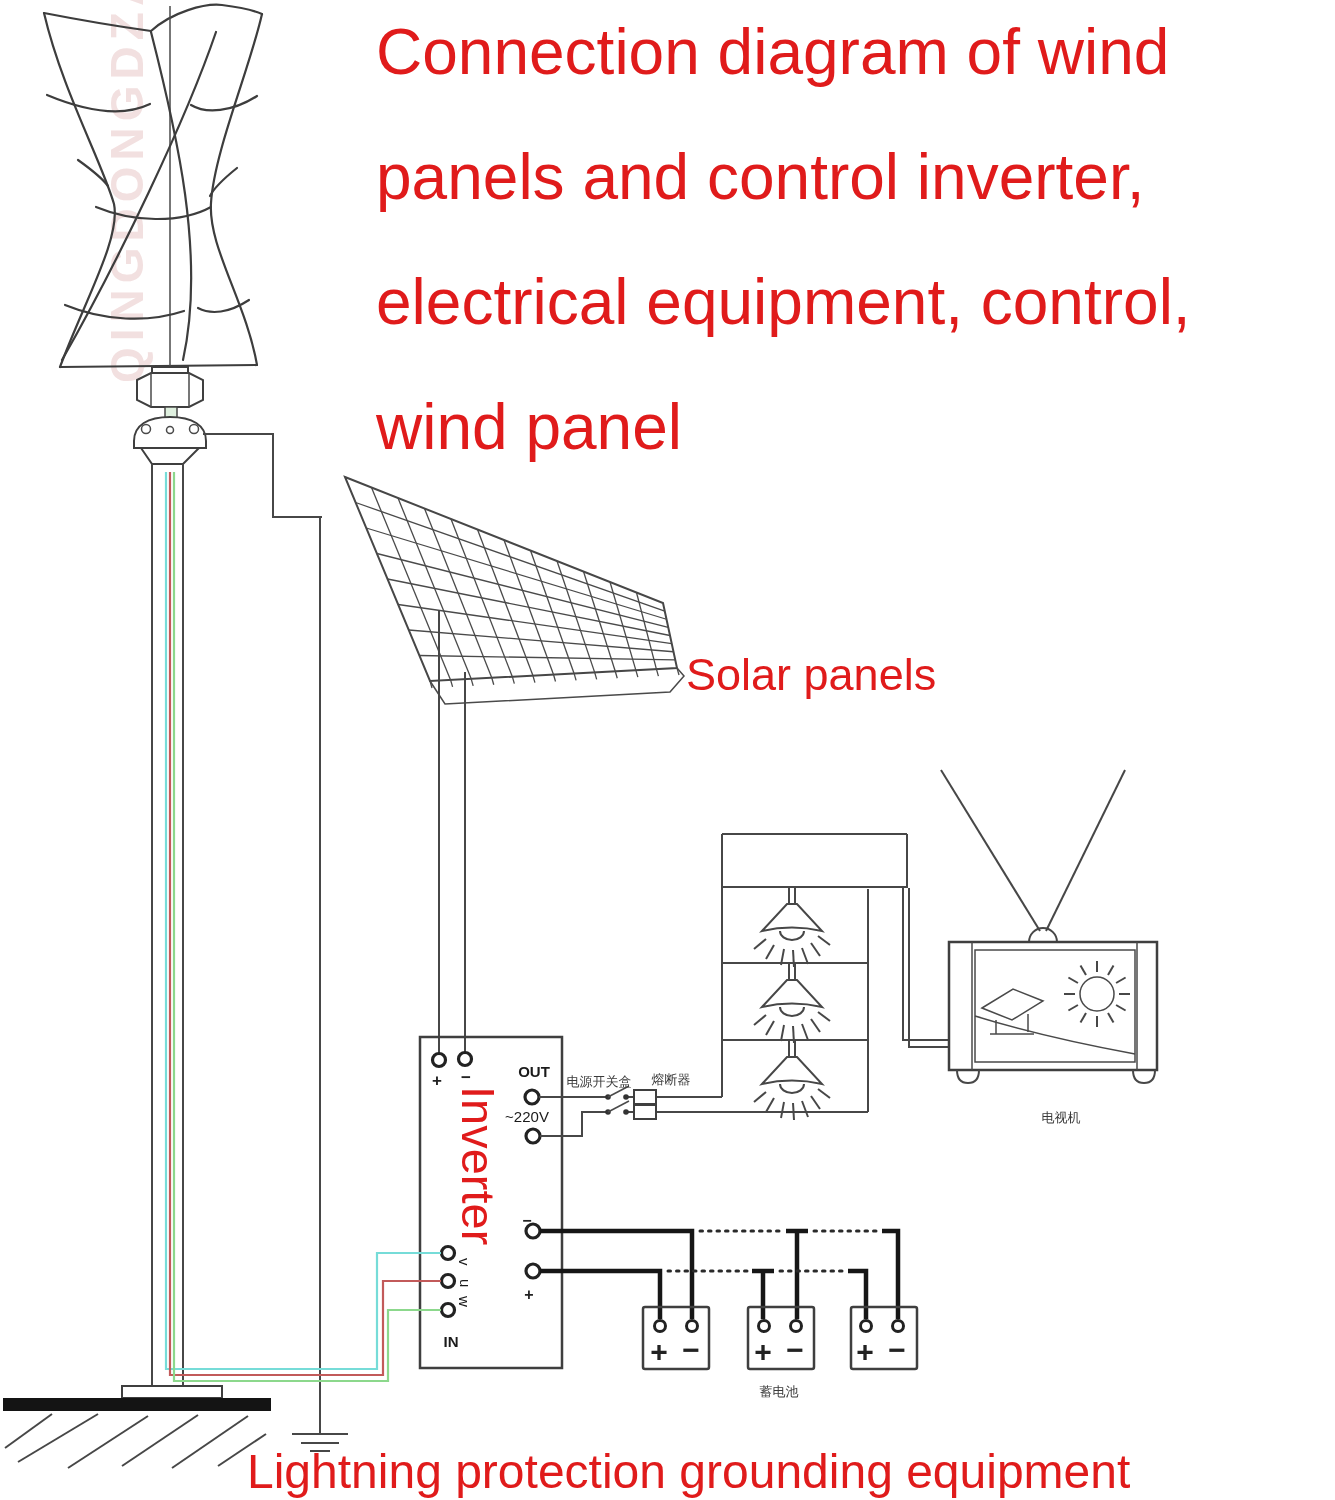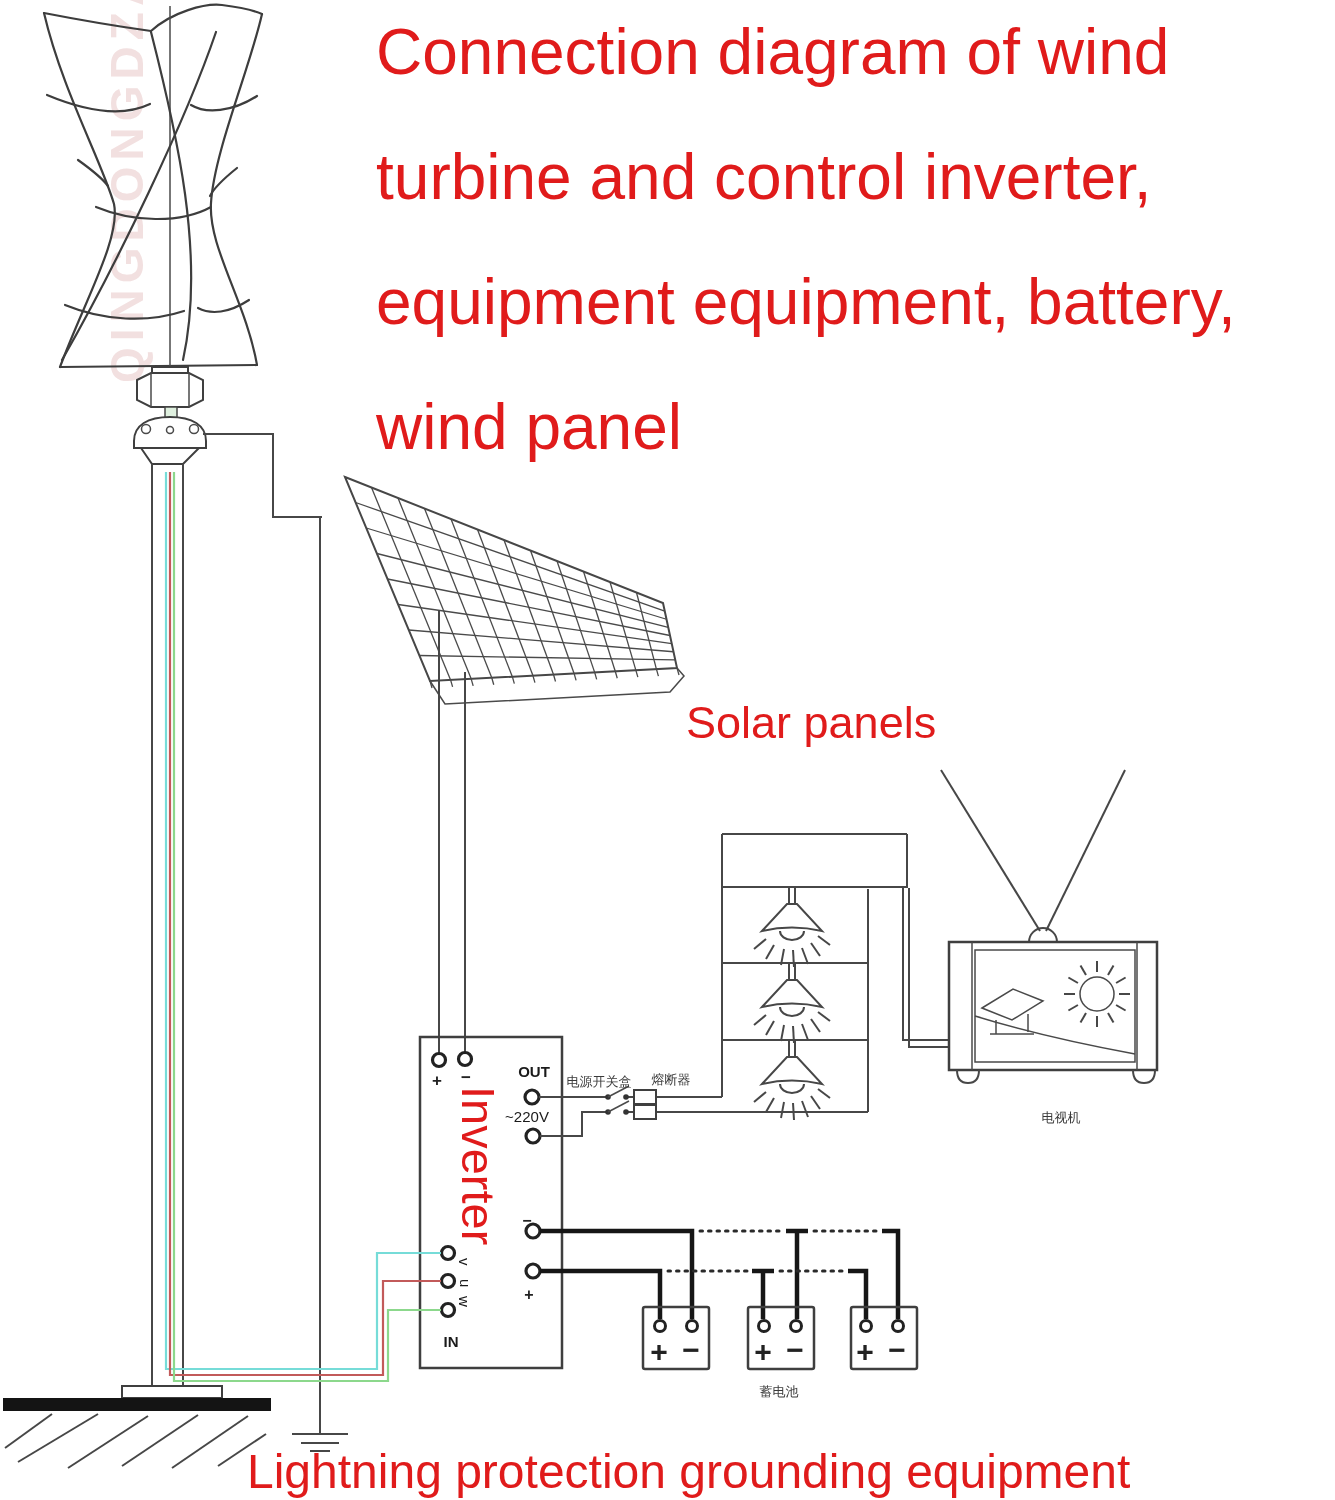--- a/index.html
+++ b/index.html
@@ -4,21 +4,21 @@
 <style>
   html,body{margin:0;padding:0;background:#ffffff;}
   #app{position:relative;width:1335px;height:1500px;overflow:hidden;background:#fff;
        font-family:"Liberation Sans", sans-serif;}
   .abs{position:absolute;}
   #watermark{left:100px;top:383px;transform:rotate(-90deg);transform-origin:0 0;
     font-size:46px;letter-spacing:6px;color:#f2e0e0;z-index:0;white-space:nowrap;font-weight:700;}
   #diagram-svg{left:0;top:0;z-index:1;}
   .redtext{color:#e01b1b;z-index:2;white-space:nowrap;}
   #title{left:376px;top:-10px;font-size:64px;line-height:125px;font-weight:400;}
-  #solar-label{left:686px;top:649px;font-size:45px;margin-top:48px;}
+  #solar-label{left:686px;top:649px;font-size:45px;}
   #inverter-label{left:506px;top:1086px;font-size:47px;transform:rotate(90deg);transform-origin:0 0;}
   #footer-label{left:247px;top:1444px;font-size:48px;}
   
   svg line, svg path, svg rect, svg circle, svg polyline{vector-effect:non-scaling-stroke;}
   .ln{stroke:#474747;stroke-width:2;fill:none;}
   .ln-thin{stroke:#4a4a4a;stroke-width:1.5;fill:none;}
   .blade{stroke:#3d3d3d;stroke-width:2.2;fill:none;stroke-linecap:round;}
   .thick{stroke:#161616;stroke-width:4.5;fill:none;}
   .dots{stroke:#2a2a2a;stroke-width:3;fill:none;stroke-dasharray:2.5 6;stroke-linecap:round;}
   .term{fill:#ffffff;stroke:#222;stroke-width:3.2;}
@@ -297,20 +297,20 @@
 
     <g>
       <path class="wire-cyan" d="M166,472 V1369 H377 V1253 H441"></path>
       <path class="wire-red" d="M170,472 V1375 H383 V1281 H441"></path>
       <path class="wire-green" d="M174,472 V1381 H388 V1310 H441"></path>
     </g>
   </svg>
 
   <div id="title" class="abs redtext">
     <div>Connection diagram of wind</div>
-    <div>turbine and control inverter,</div>
-    <div>equipment equipment, battery,</div>
+    <div>panels and control inverter,</div>
+    <div>electrical equipment, control,</div>
     <div>wind panel</div>
   </div>
   <div id="solar-label" class="abs redtext">Solar panels</div>
   <div id="inverter-label" class="abs redtext">Inverter</div>
   <div id="footer-label" class="abs redtext">Lightning protection grounding equipment</div>
 </div>
 
 </body></html>

